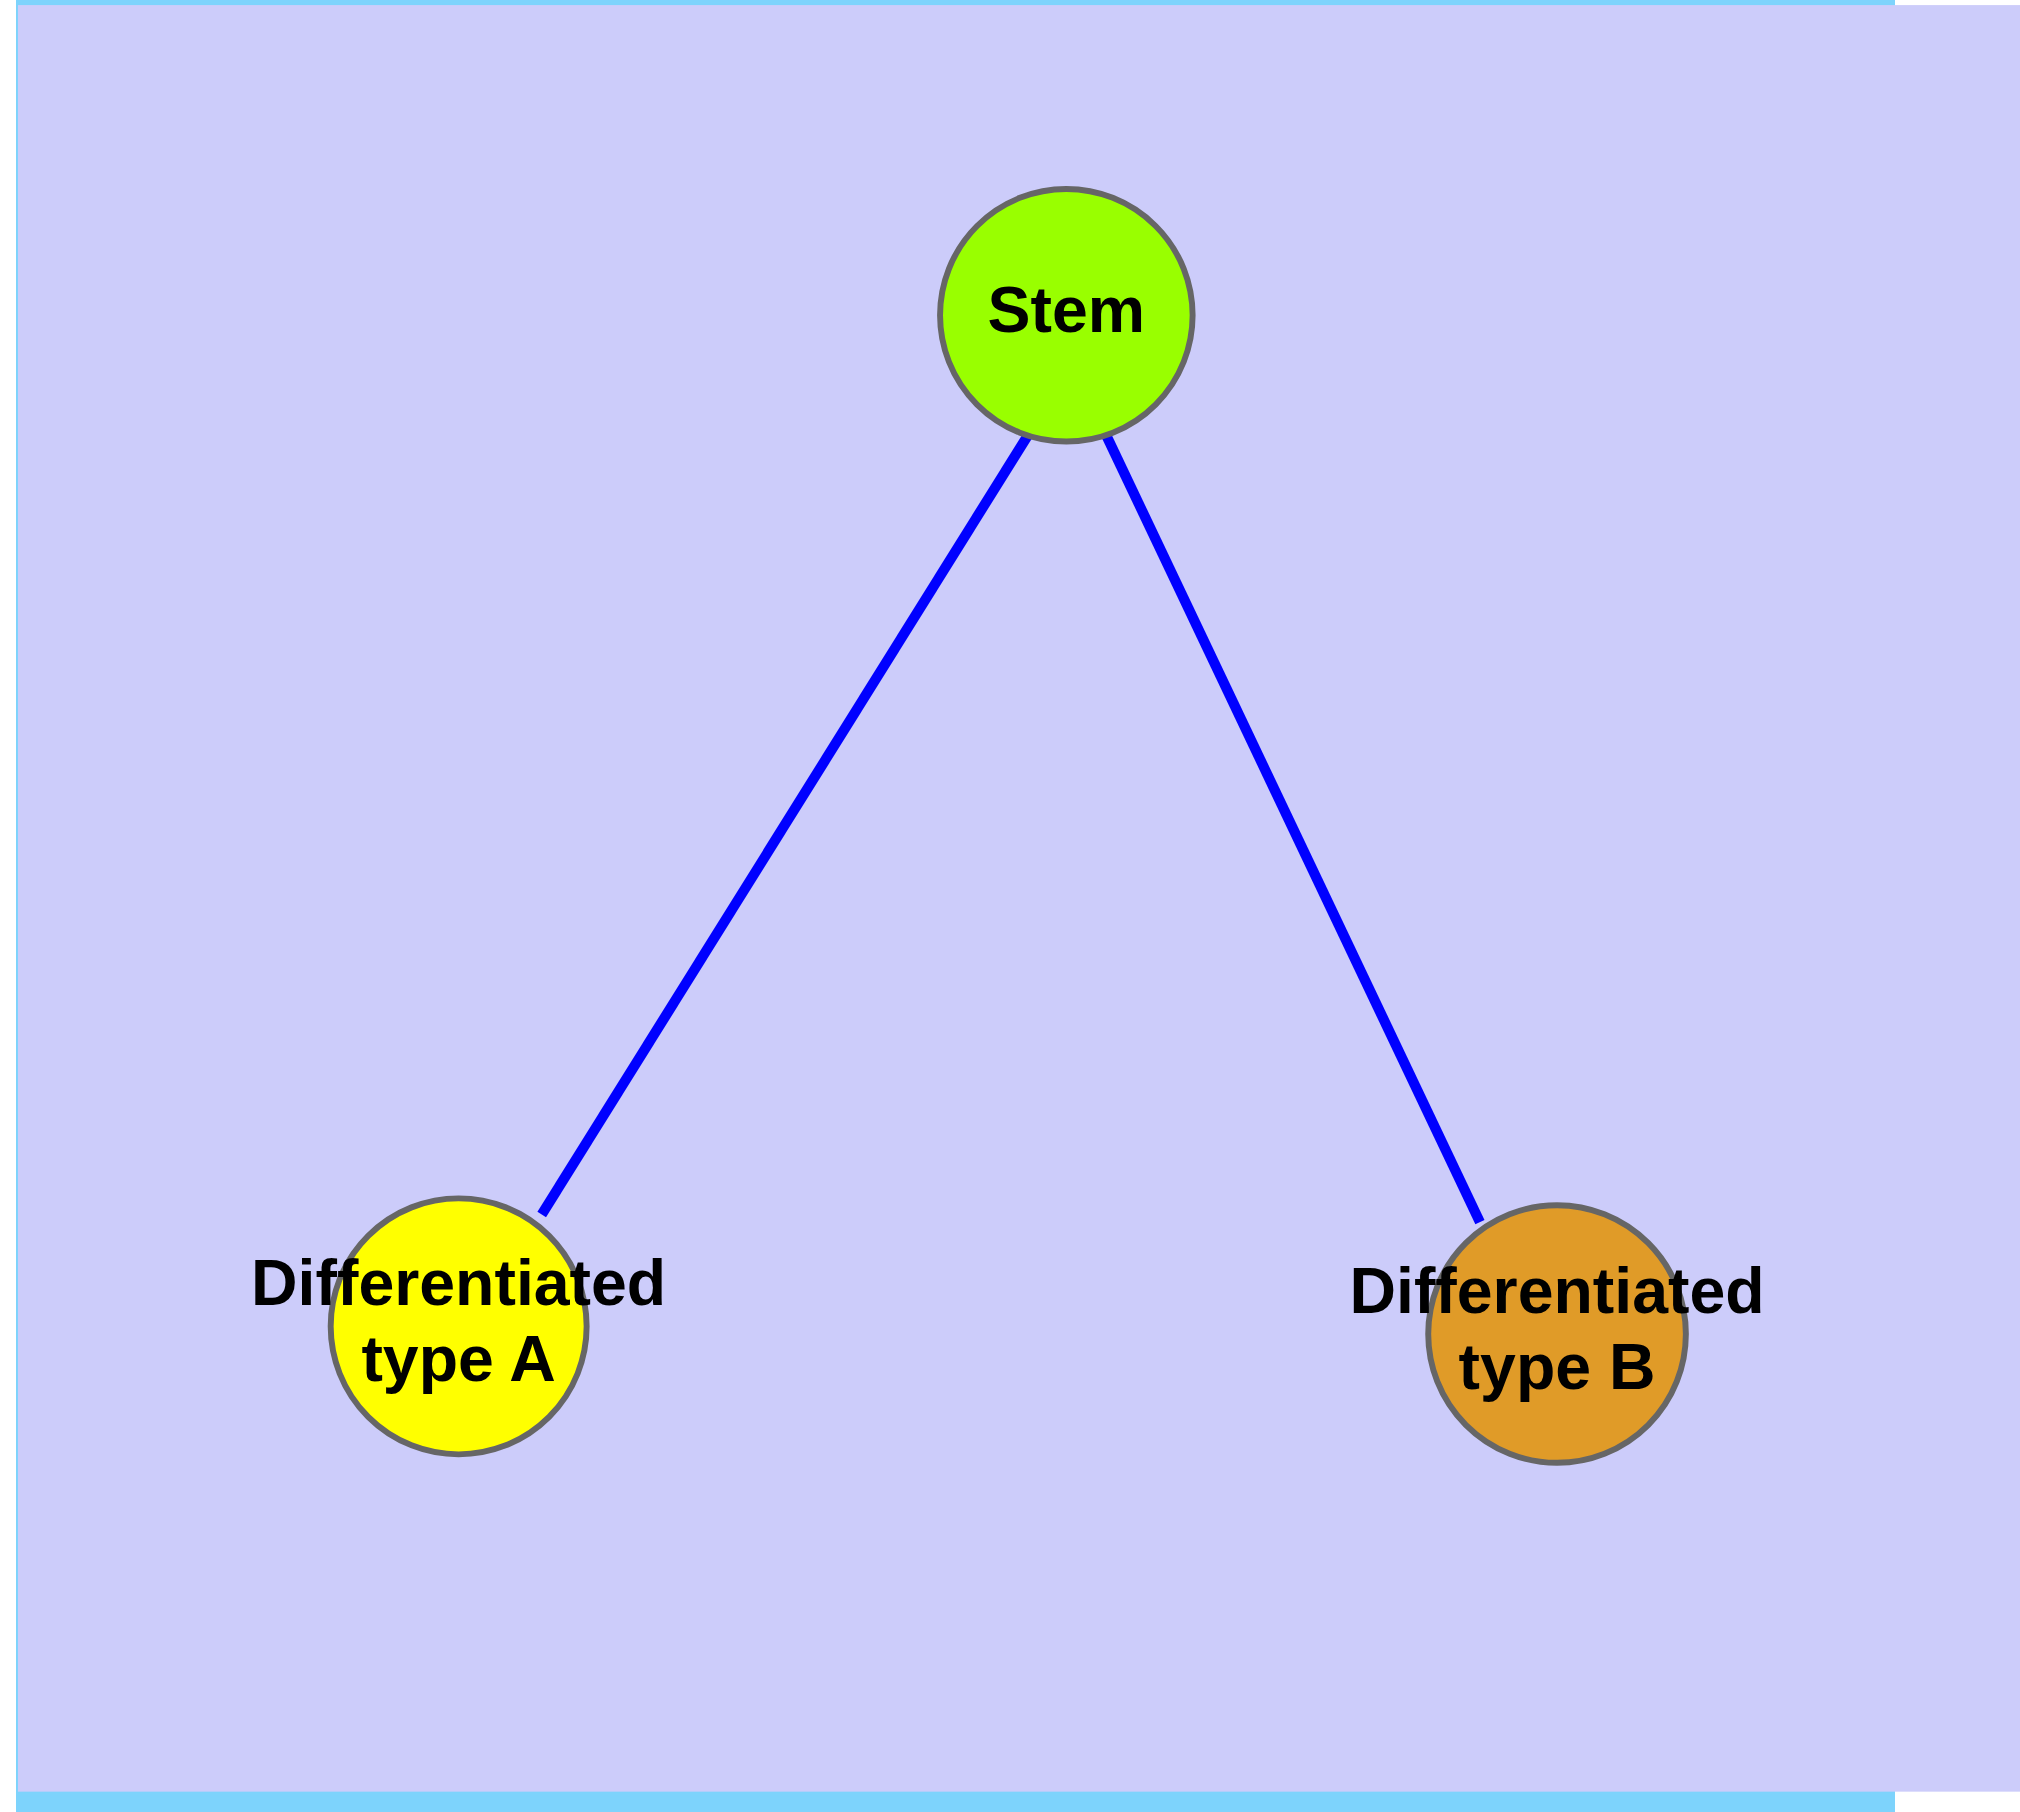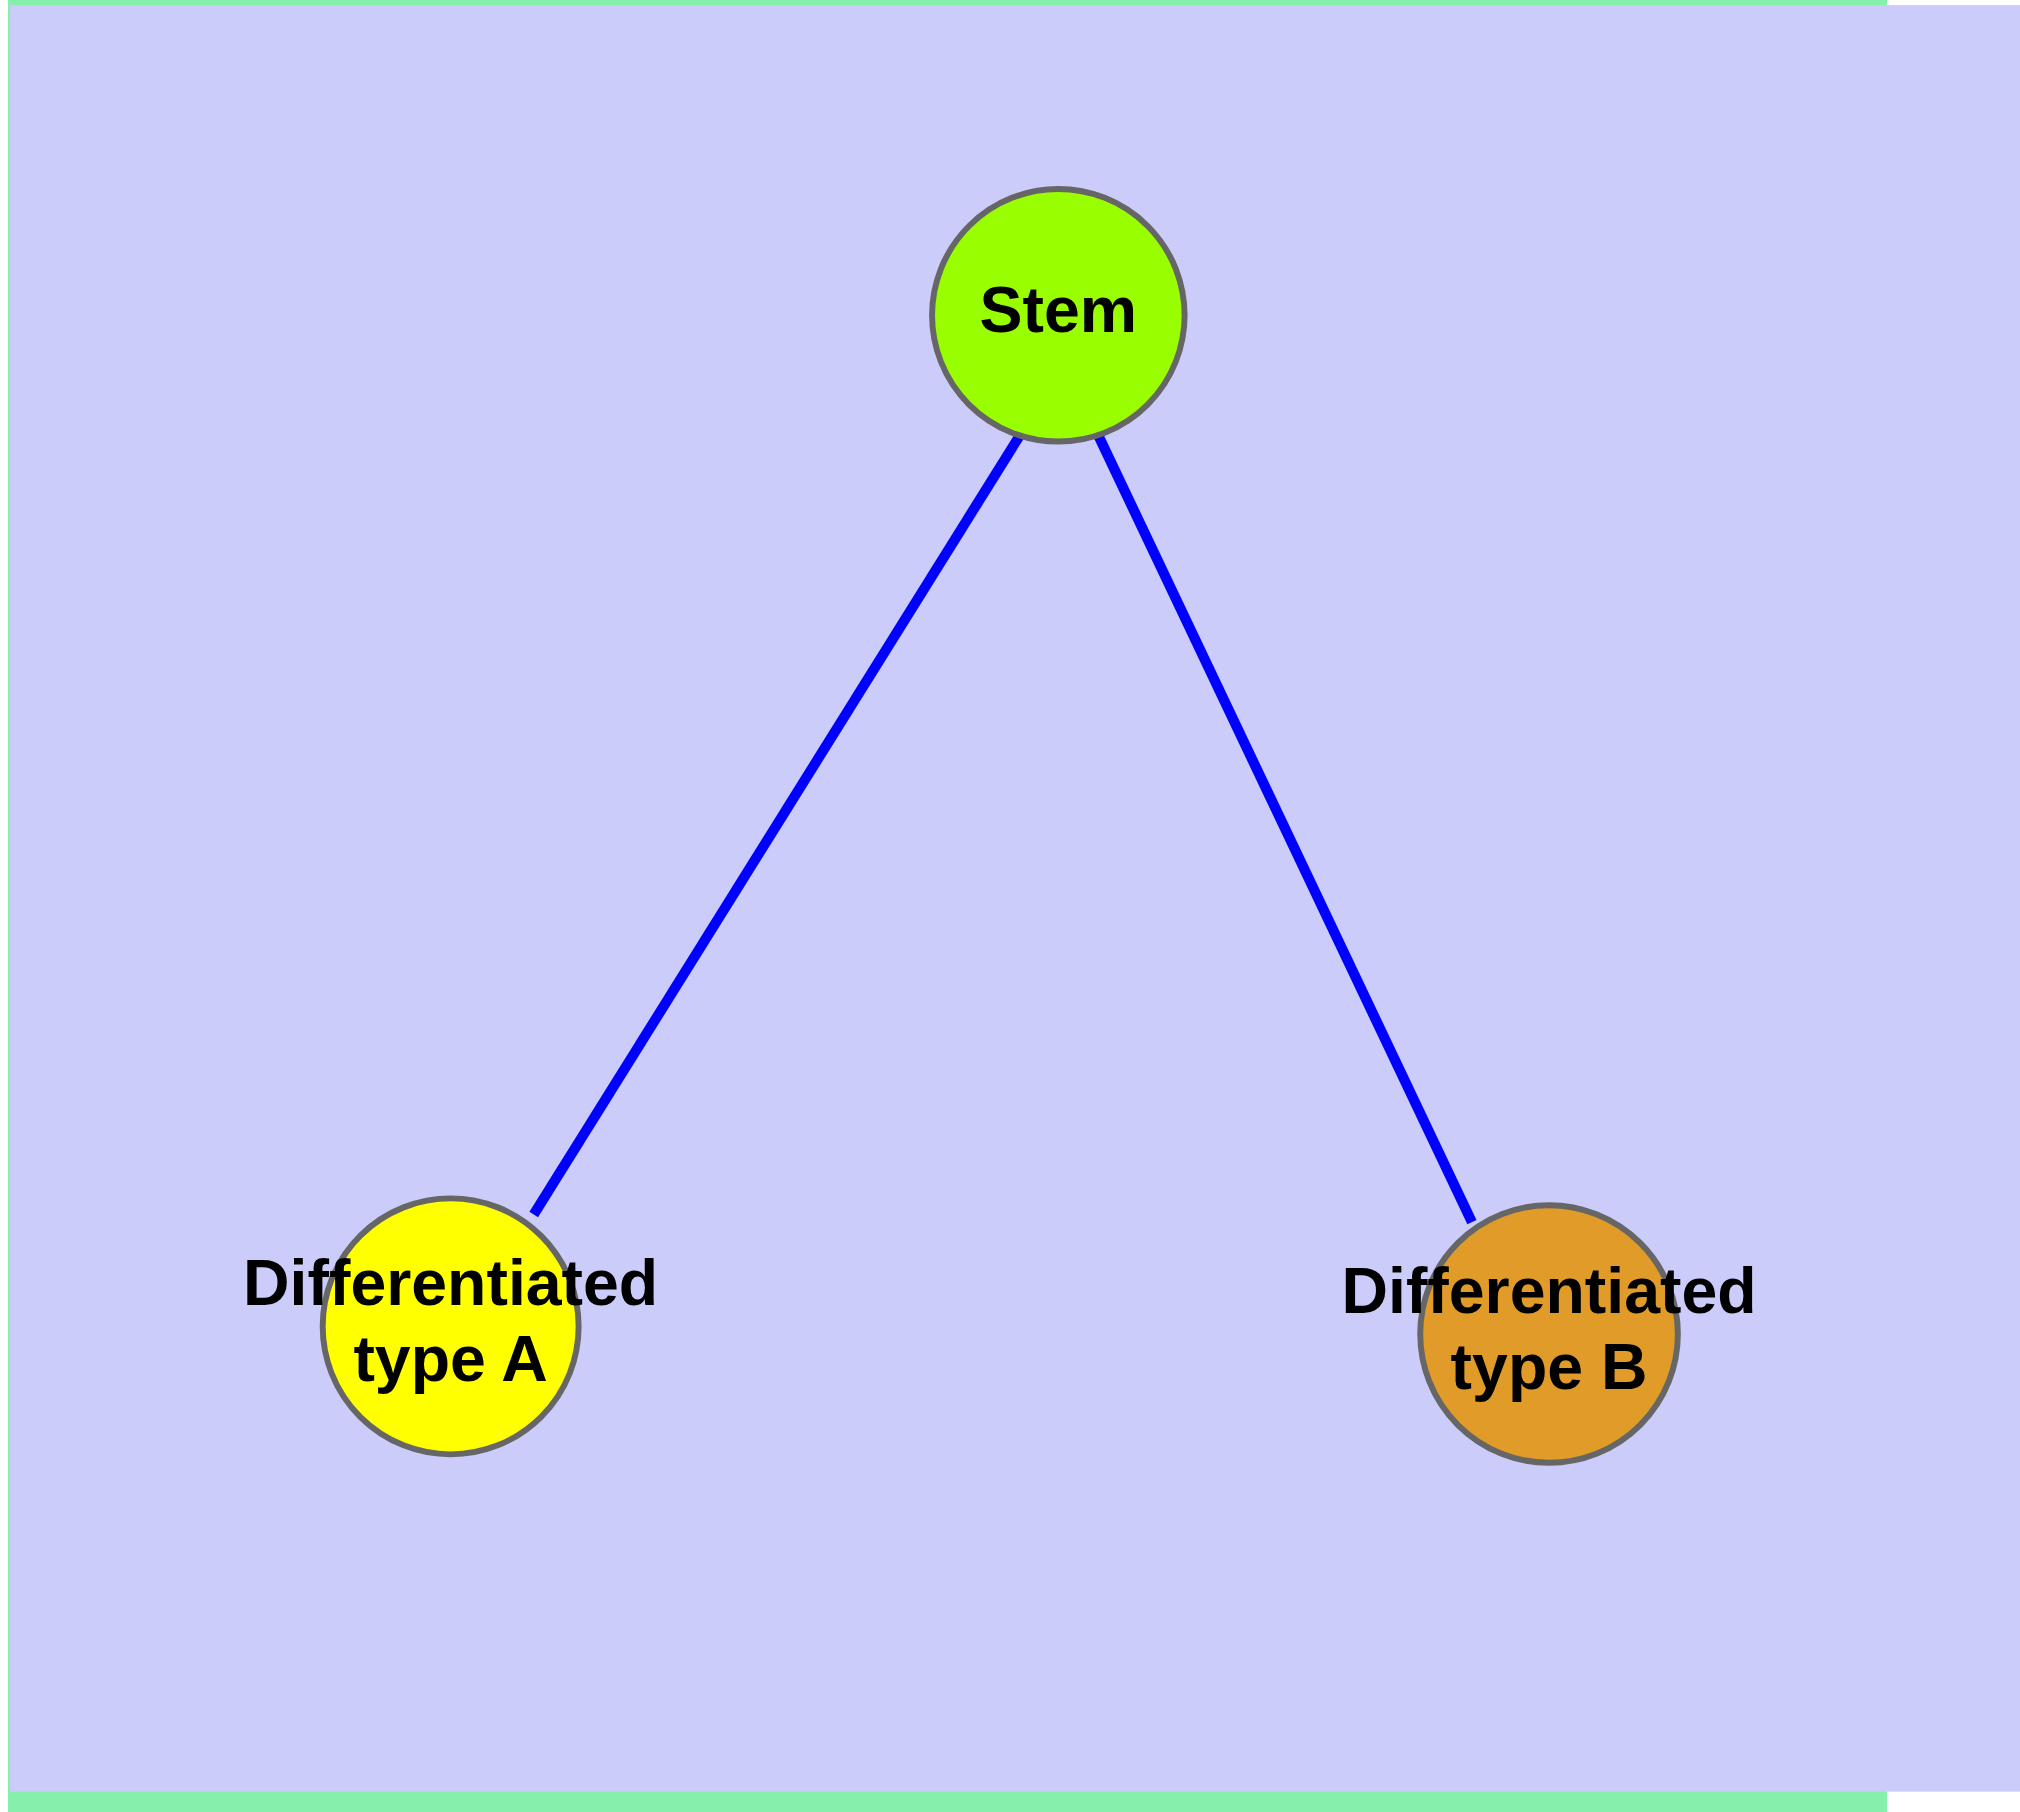--- a/index.html
+++ b/index.html
@@ -8,25 +8,25 @@
     background: #ffffff;
   }
   body {
     width: 2021px;
     height: 1812px;
     overflow: hidden;
     font-family: "Liberation Sans", sans-serif;
   }
   #graph-canvas {
     position: absolute;
-    left: 8px;
+    left: 16px;
     top: 0;
     width: 1879px;
     height: 1812px;
-    background: #86efac;
+    background: #7dd3fc;
   }
   #graph-svg {
     display: block;
     width: 2021px;
     height: 1812px;
   }
   .node-label {
     font-family: "Liberation Sans", sans-serif;
     font-weight: bold;
     fill: #000000;

